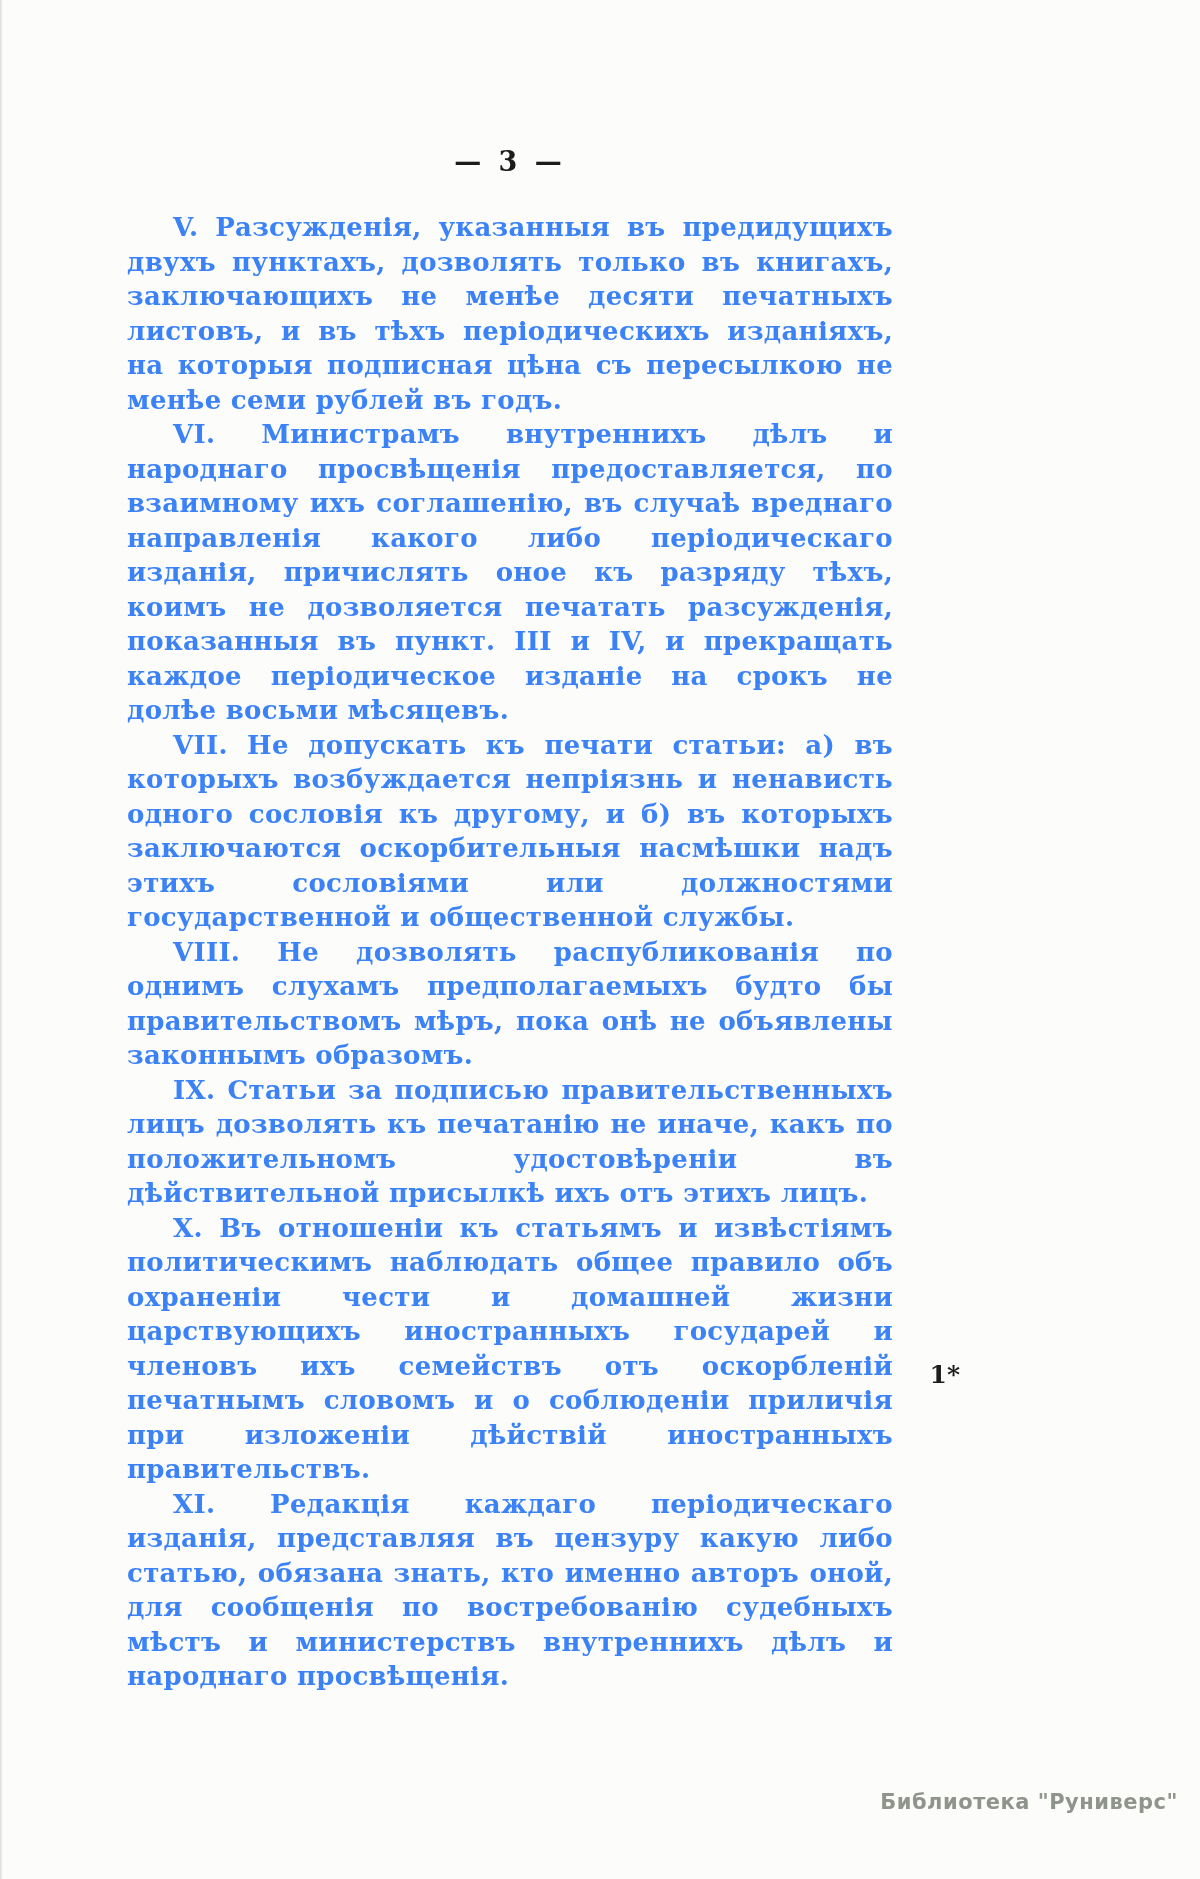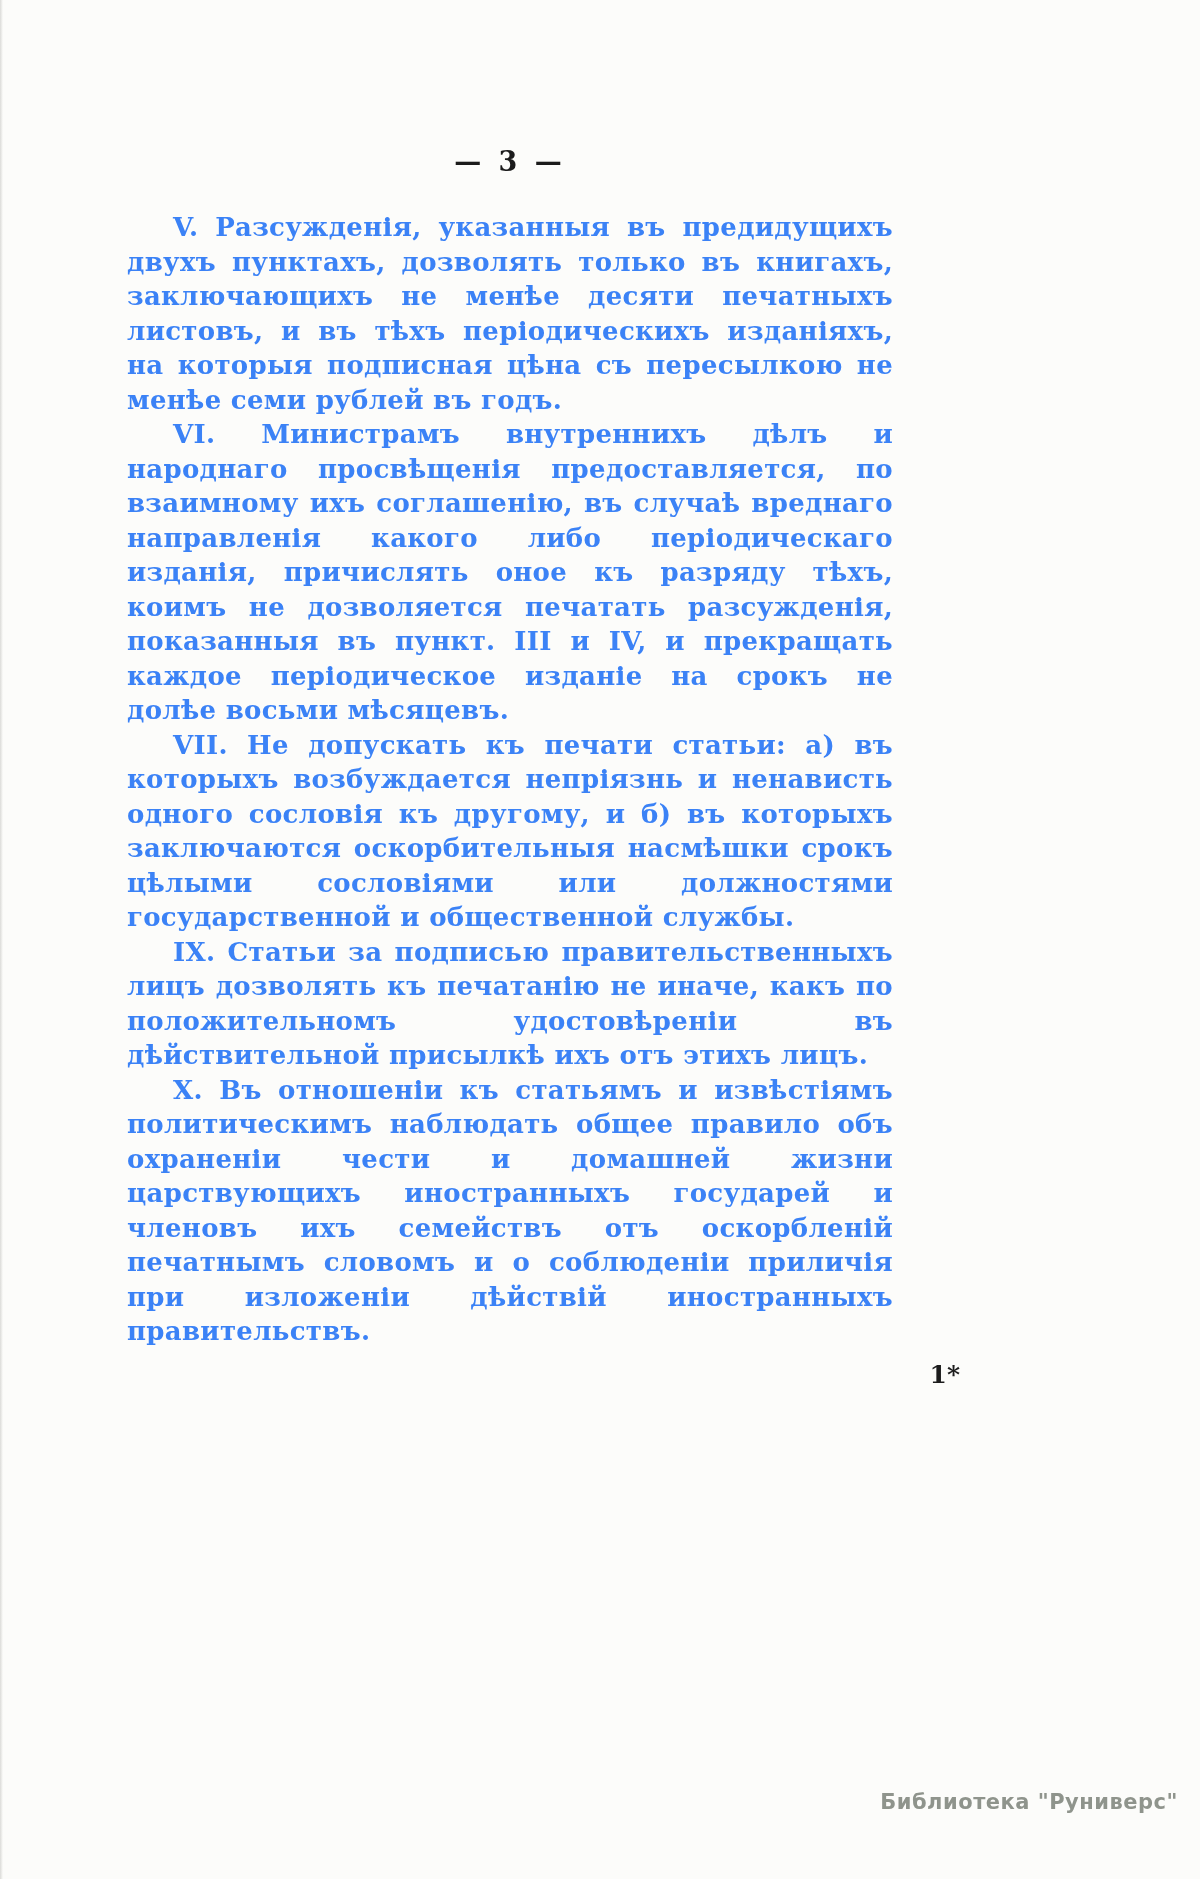--- a/index.html
+++ b/index.html
@@ -76,20 +76,22 @@
 </head>
 <body>
 
 <div class="scan-edge"></div>
 
 <div class="page-number">— 3 —</div>
 
 <div class="text-block">
   <p>V. Разсужденія, указанныя въ предидущихъ двухъ пунктахъ, дозволять только въ книгахъ, заключающихъ не менѣе десяти печатныхъ листовъ, и въ тѣхъ періодическихъ изданіяхъ, на которыя подписная цѣна съ пересылкою не менѣе семи рублей въ годъ.</p>
   <p>VI. Министрамъ внутреннихъ дѣлъ и народнаго просвѣщенія предоставляется, по взаимному ихъ соглашенію, въ случаѣ вреднаго направленія какого либо періодическаго изданія, причислять оное къ разряду тѣхъ, коимъ не дозволяется печатать разсужденія, показанныя въ пункт. III и IV, и прекращать каждое періодическое изданіе на срокъ не долѣе восьми мѣсяцевъ.</p>
-  <p>VII. Не допускать къ печати статьи: а) въ которыхъ возбуждается непріязнь и ненависть одного сословія къ другому, и б) въ которыхъ заключаются оскорбительныя насмѣшки срокъ цѣлыми сословіями или должностями государственной и общественной службы.</p>
+  <p>VII. Не допускать къ печати статьи: а) въ которыхъ возбуждается непріязнь и ненависть одного сословія къ другому, и б) въ которыхъ заключаются оскорбительныя насмѣшки надъ этихъ сословіями или должностями государственной и общественной службы.</p>
+  <p>VIII. Не дозволять распубликованія по однимъ слухамъ предполагаемыхъ будто бы правительствомъ мѣръ, пока онѣ не объявлены законнымъ образомъ.</p>
   <p>IX. Статьи за подписью правительственныхъ лицъ дозволять къ печатанію не иначе, какъ по положительномъ удостовѣреніи въ дѣйствительной присылкѣ ихъ отъ этихъ лицъ.</p>
   <p>X. Въ отношеніи къ статьямъ и извѣстіямъ политическимъ наблюдать общее правило объ охраненіи чести и домашней жизни царствующихъ иностранныхъ государей и членовъ ихъ семействъ отъ оскорбленій печатнымъ словомъ и о соблюденіи приличія при изложеніи дѣйствій иностранныхъ правительствъ.</p>
+  <p>XI. Редакція каждаго періодическаго изданія, представляя въ цензуру какую либо статью, обязана знать, кто именно авторъ оной, для сообщенія по востребованію судебныхъ мѣстъ и министерствъ внутреннихъ дѣлъ и народнаго просвѣщенія.</p>
 </div>
 
 <div class="signature-mark">1*</div>
 
 <div class="watermark">Библиотека "Руниверс"</div>
 
 </body></html>

